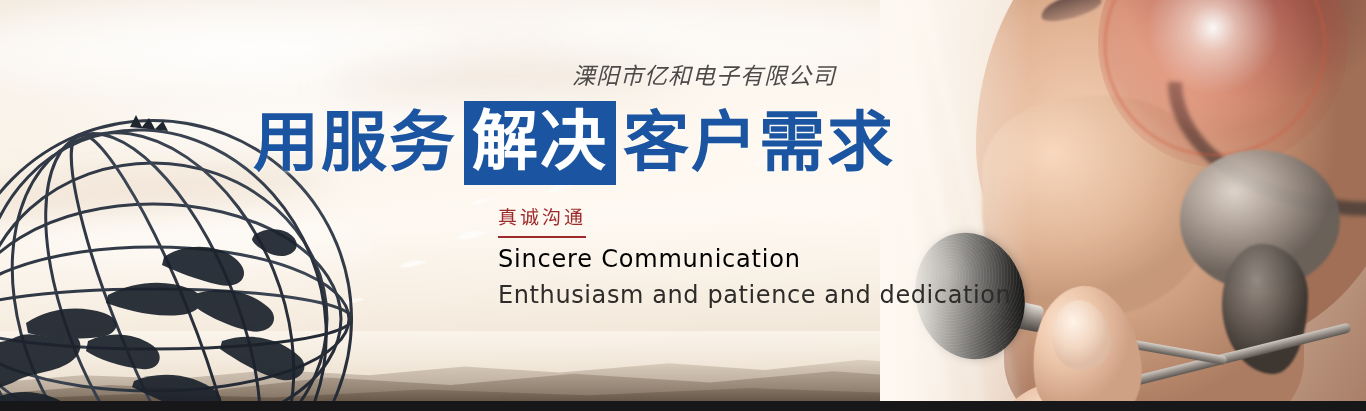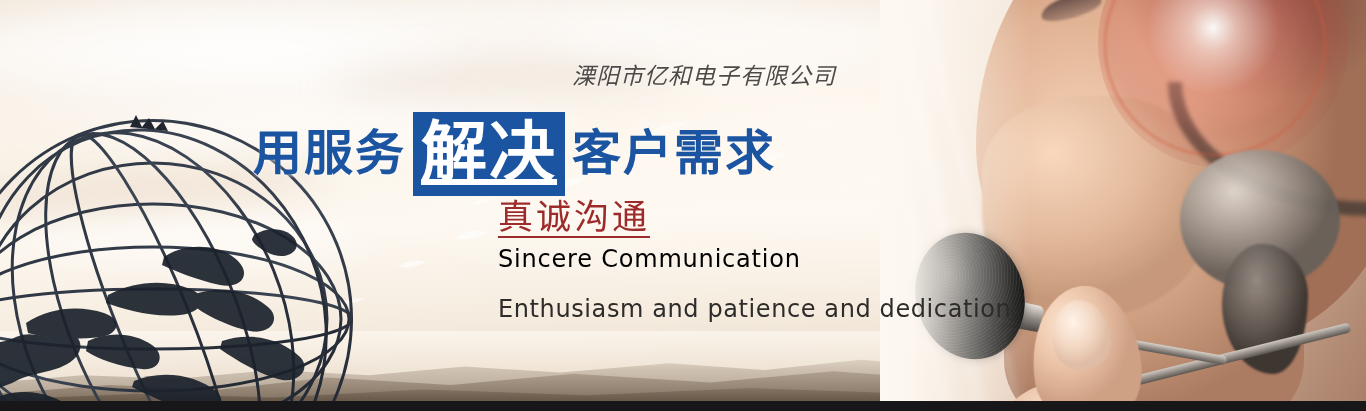--- a/index.html
+++ b/index.html
@@ -190,60 +190,59 @@
     font-style:italic;font-weight:400;white-space:nowrap;
     text-shadow:0 1px 1px rgba(255,255,255,.55);
   }
 
   .headline{
     position:absolute;left:253px;top:97px;
     display:flex;align-items:center;white-space:nowrap;
   }
   .headline .hl{
     font-family:"DejaVu Sans","Liberation Sans",sans-serif;
-    font-size:49px;line-height:78px;font-weight:700;
+    font-size:66px;line-height:78px;font-weight:700;
     color:#1b55a1;letter-spacing:2px;
     text-shadow:0 2px 3px rgba(255,255,255,.45);
   }
   .headline .hl-box{
     font-family:"DejaVu Sans","Liberation Sans",sans-serif;
     font-size:66px;line-height:78px;font-weight:700;
     color:#ffffff;letter-spacing:2px;
     background:#1b55a1;
     padding:2px 8px 4px 8px;
-    margin:15px 7px;
+    margin:4px 7px;
     display:inline-block;
-    text-decoration:underline;
   }
 
   .slogan{position:absolute;left:498px;top:200px;}
 
   .cn-red{
     font-family:"DejaVu Sans","Liberation Sans",sans-serif;
-    font-size:35px;font-weight:500;color:#9e2b2b;letter-spacing:3px;
+    font-size:19px;font-weight:500;color:#9e2b2b;letter-spacing:3px;
     border-bottom:2px solid #9e2b2b;
     display:inline-block;padding-bottom:2px;line-height:34px;
     white-space:nowrap;
   }
   .en1{
     font-family:"DejaVu Sans","Liberation Sans",sans-serif;
     font-size:24px;color:#000000;letter-spacing:.8px;
     margin-top:6px;white-space:nowrap;line-height:30px;
   }
   .cn-gray{
     font-family:"DejaVu Sans","Liberation Sans",sans-serif;
     font-size:30px;font-weight:500;color:#33312f;letter-spacing:3px;
     border-bottom:2px solid #33312f;
     display:inline-block;padding-bottom:2px;margin-top:8px;line-height:34px;
     white-space:nowrap;
   }
   .en2{
     font-family:"DejaVu Sans","Liberation Sans",sans-serif;
     font-size:24px;color:#2e2c2a;letter-spacing:.6px;
-    margin-top:20px;white-space:nowrap;line-height:30px;
+    margin-top:6px;white-space:nowrap;line-height:30px;
   }
 </style>
 </head>
 <body>
 
 <div class="banner">
 
   <div class="sky">
     <div class="cloud c1"></div>
     <div class="cloud c2"></div>

